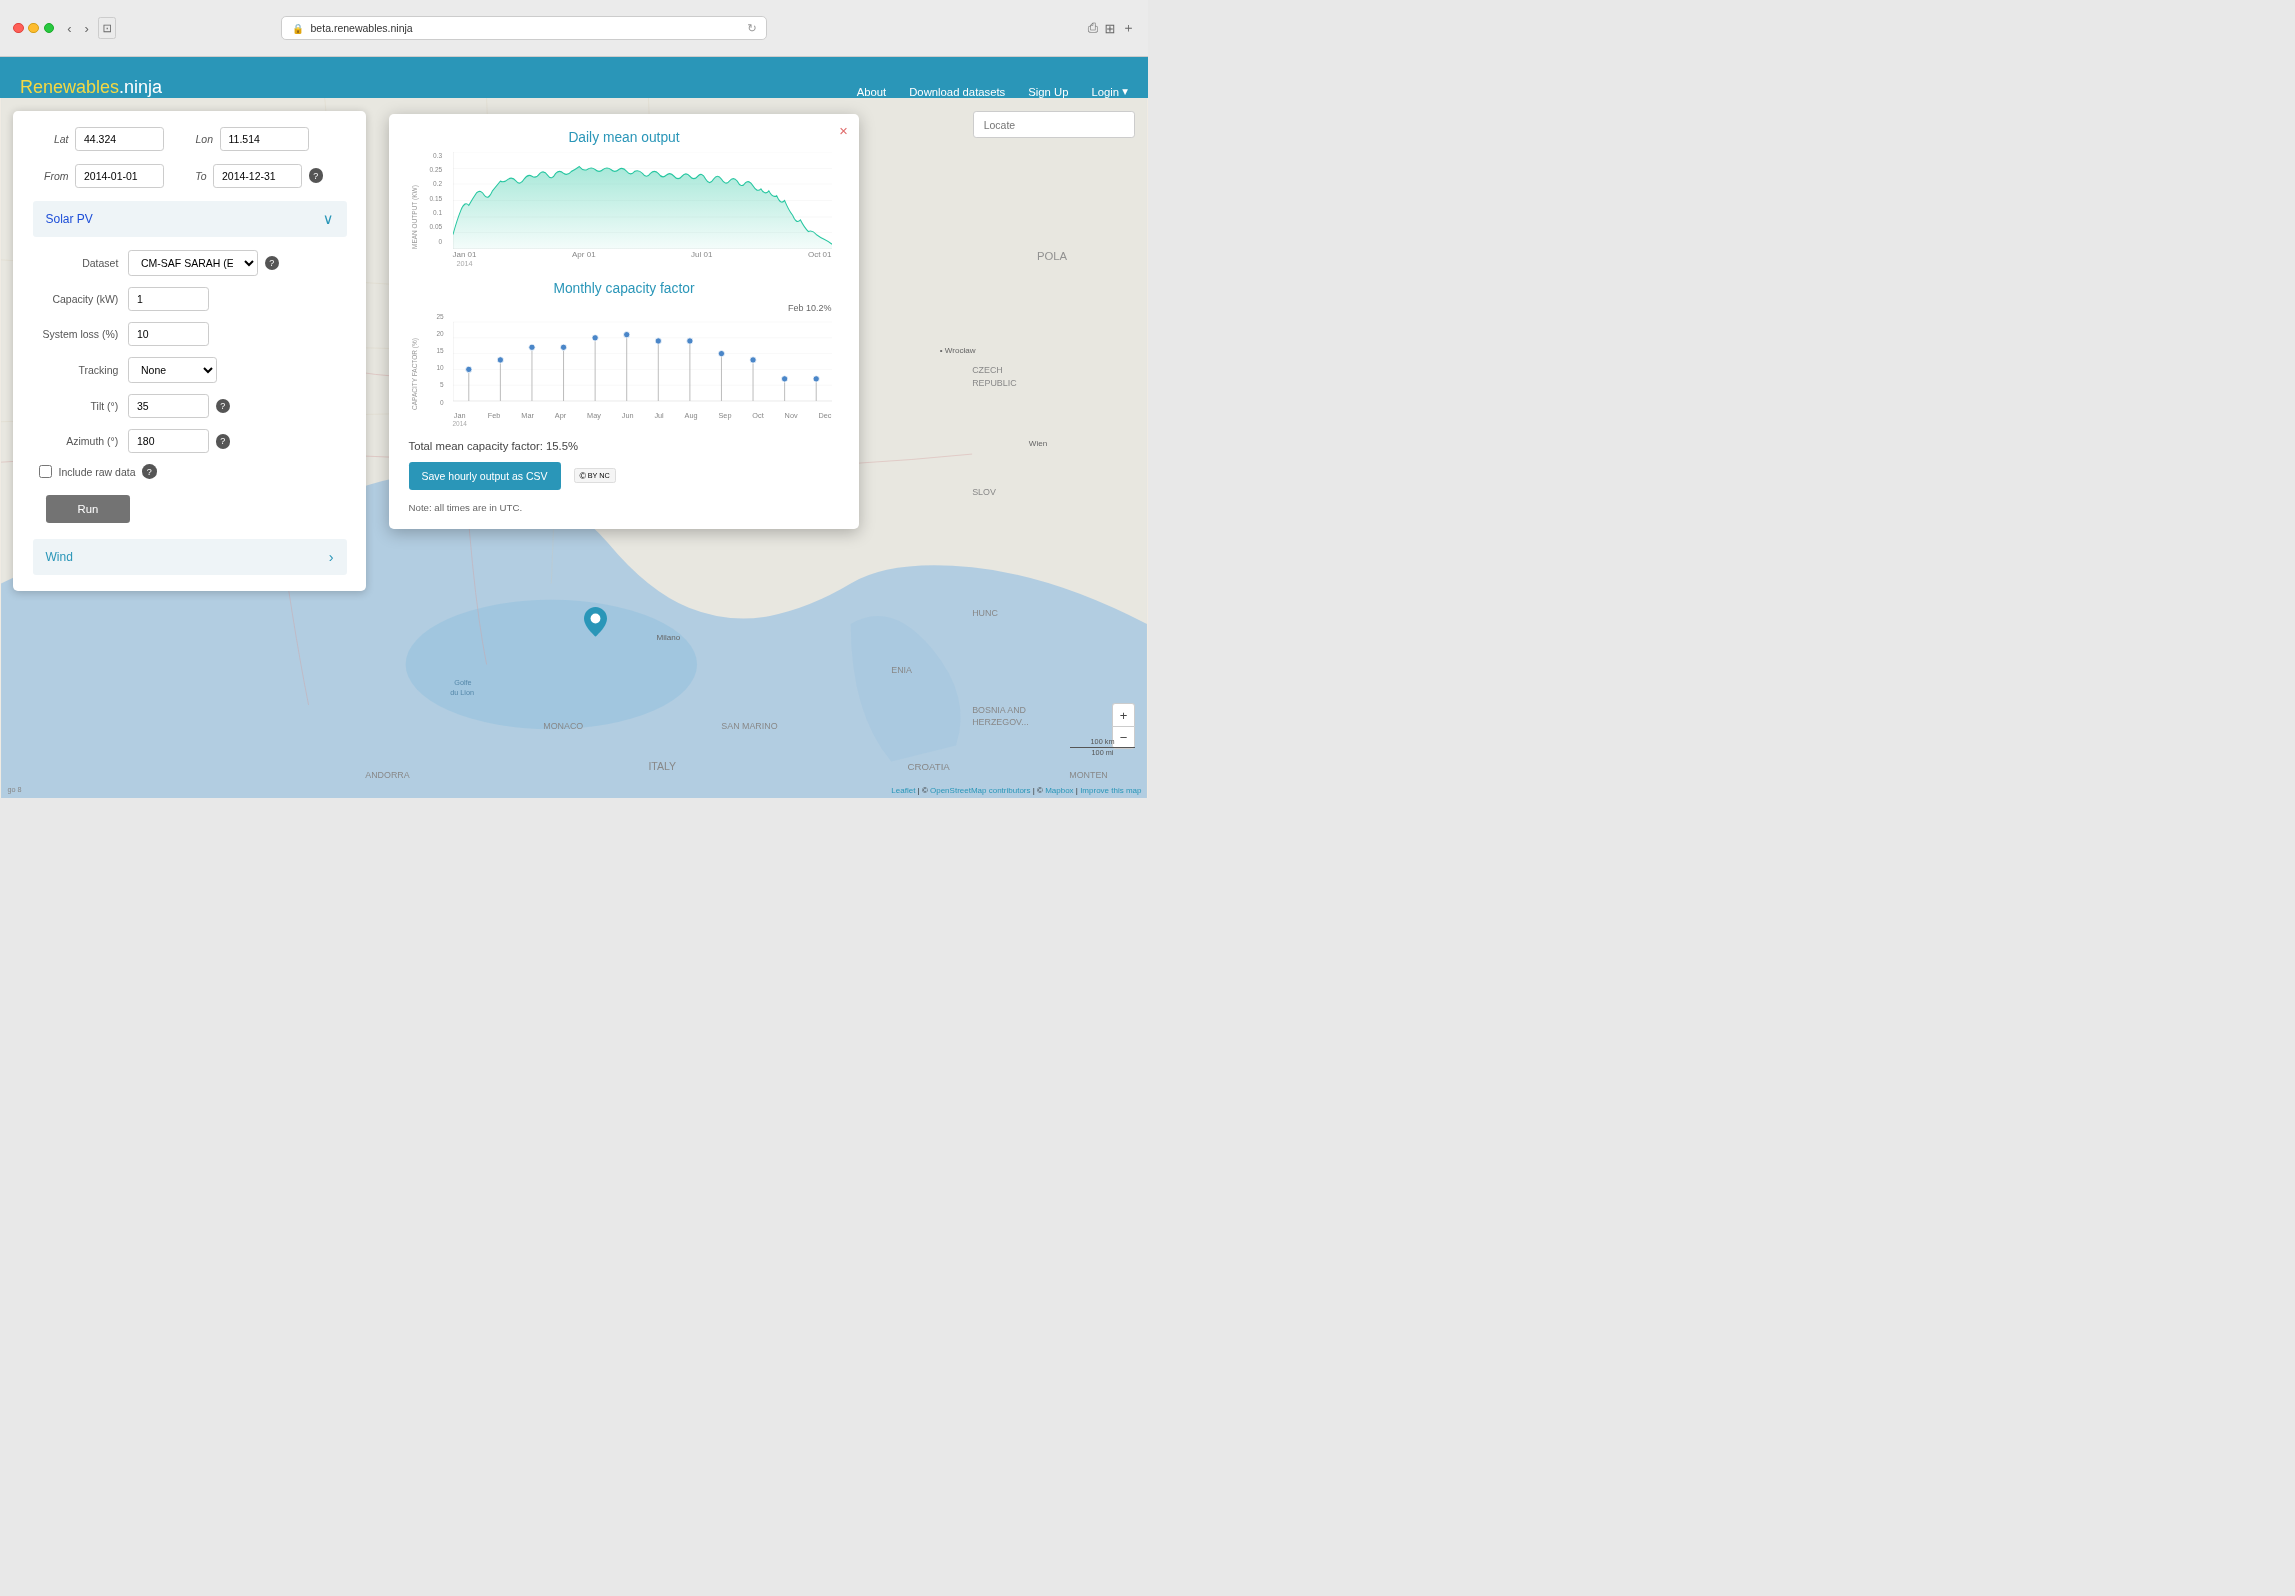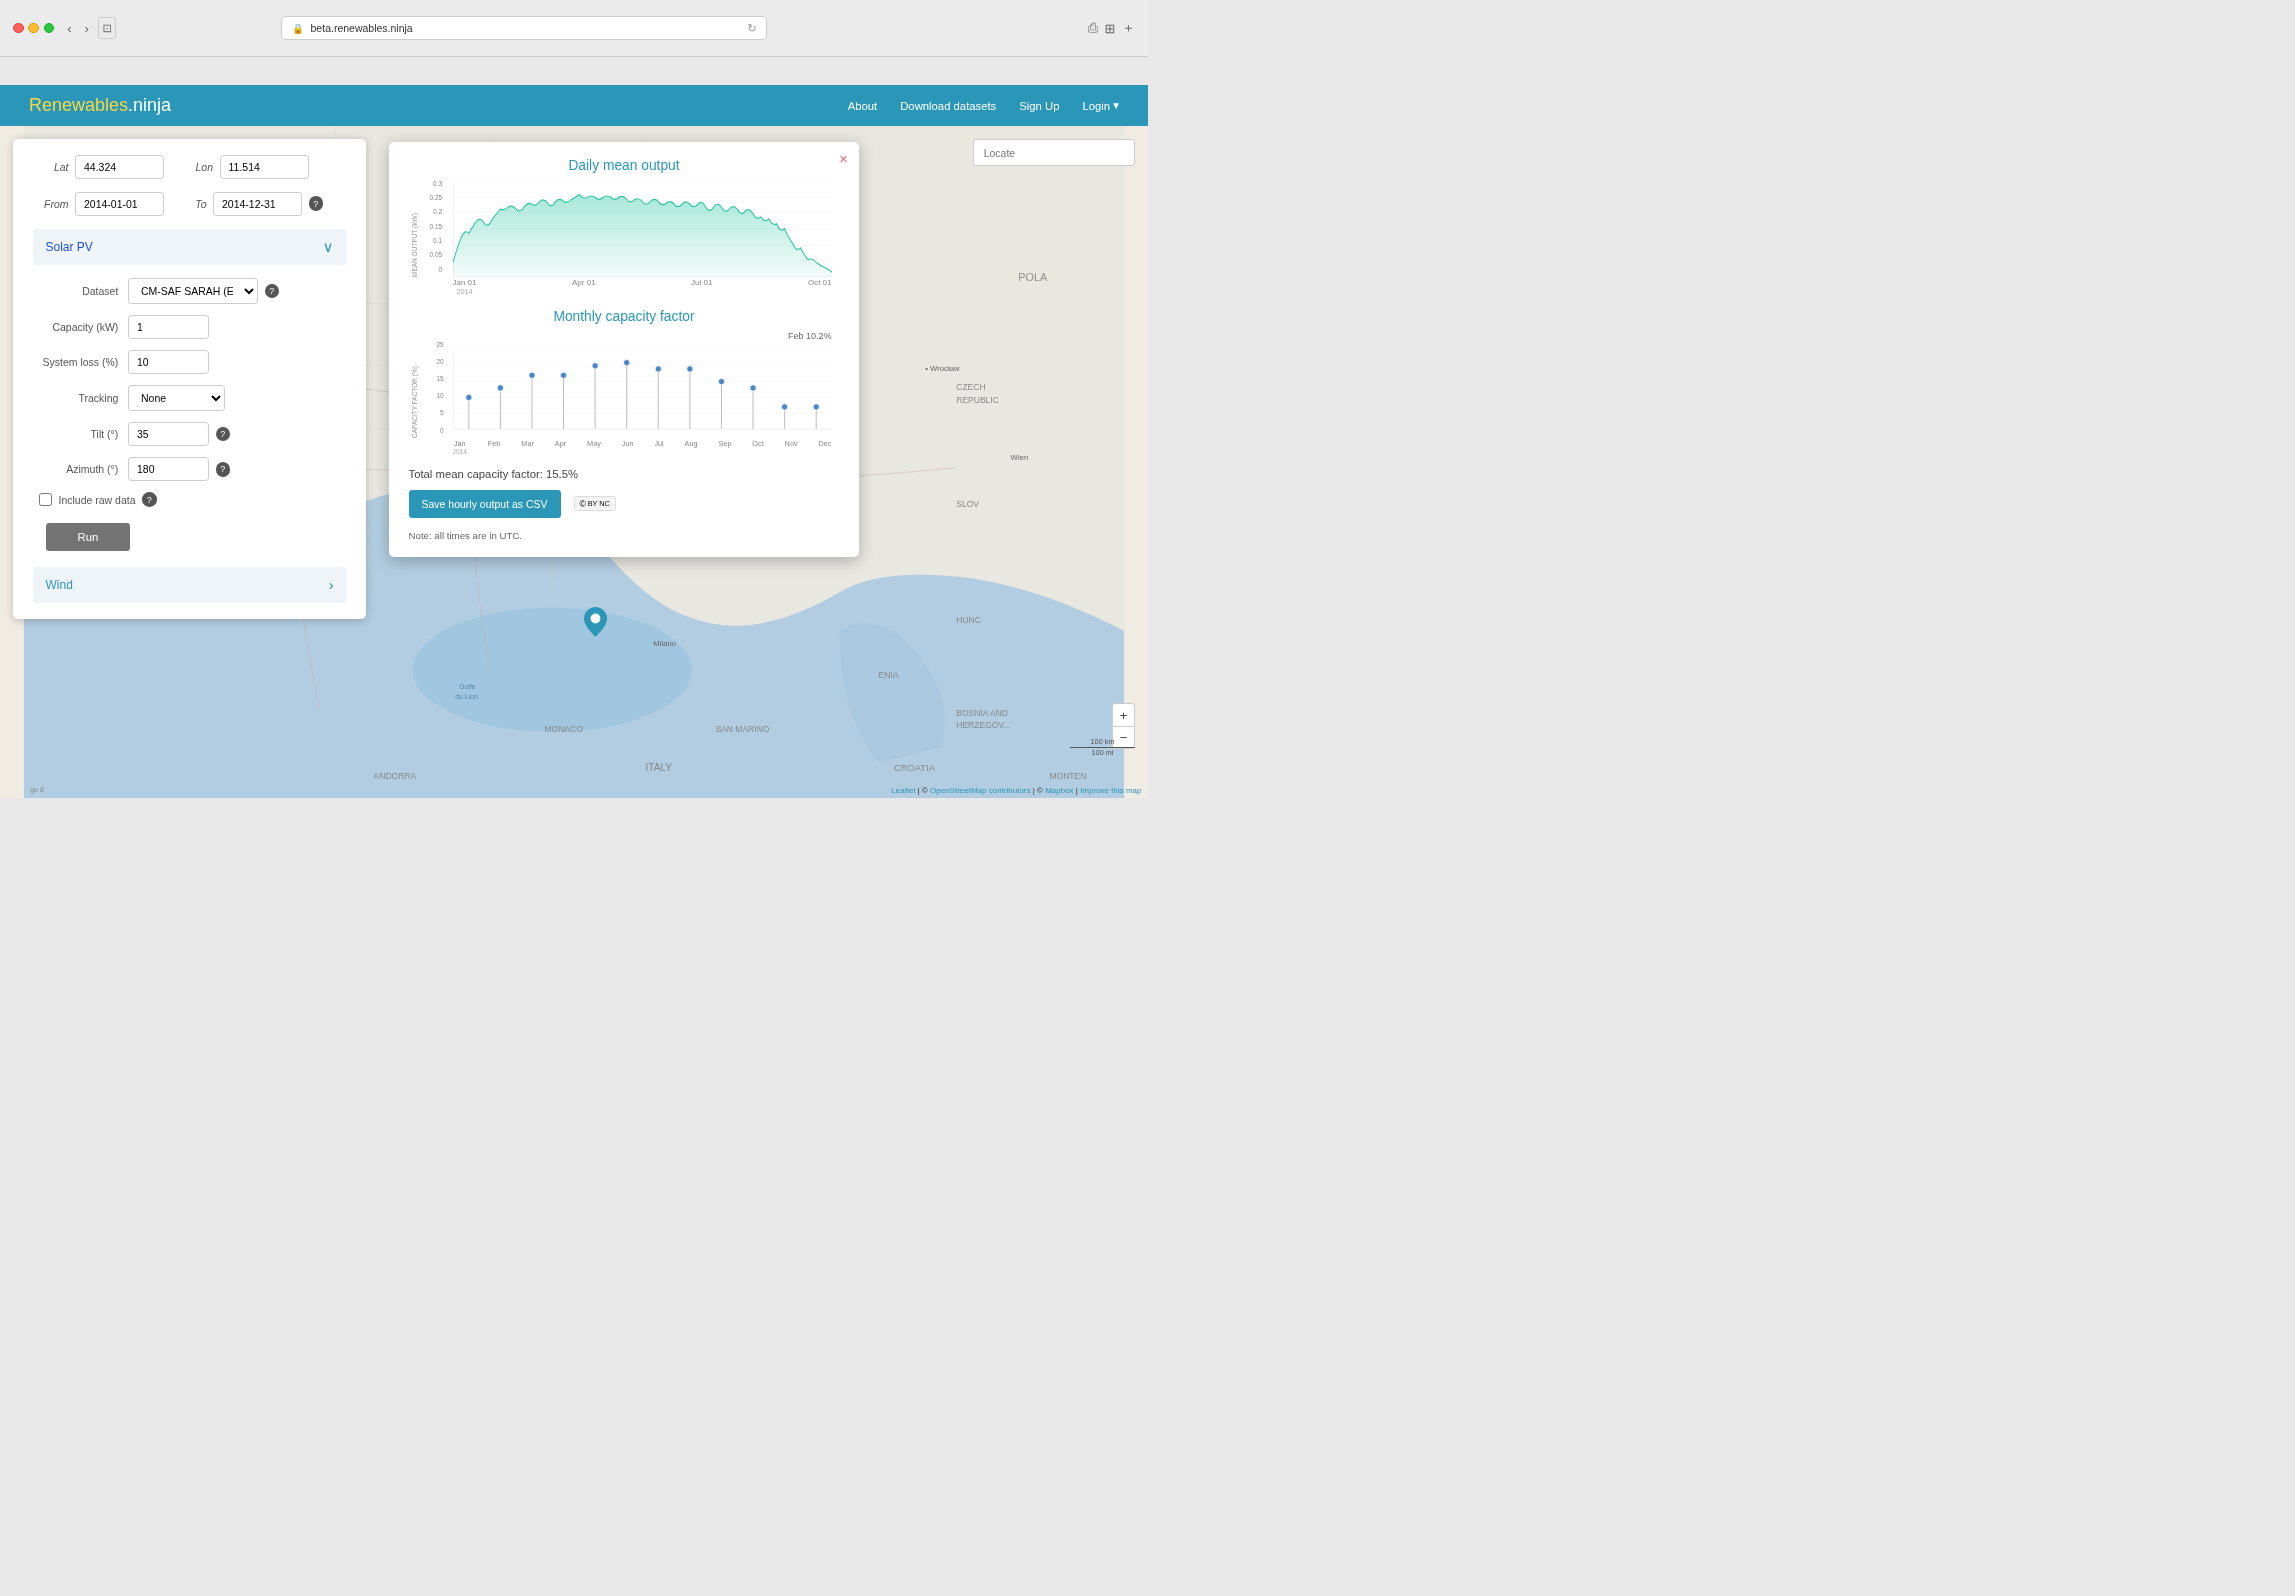--- a/index.html
+++ b/index.html
@@ -40,26 +40,25 @@
     .lock-icon { color: #888; font-size: 9.7px; }
     .toolbar-right { display: flex; gap: 6.5px; margin-left: auto; }
     .toolbar-btn { background: none; border: none; font-size: 13px; color: #666; cursor: pointer; }
 
     
     .app { display: flex; flex-direction: column; height: calc(798px - 57px); }
 
     
     .navbar {
       background: #2a96b8;
-      padding: 0 29px;
+      padding: 0 20px;
       height: 41px;
       display: flex;
-      align-items: center;
+      align-items: flex-end;
       justify-content: space-between;
-      margin-top: 28px;
     }
     .brand { font-size: 18px; font-weight: 300; }
     .brand-renewables { color: #f5d843; }
     .brand-ninja { color: white; }
     .nav-links { display: flex; gap: 23px; align-items: center; }
     .nav-link { color: white; text-decoration: none; font-size: 11.3px; cursor: pointer; }
     .nav-link-dropdown { display: flex; align-items: center; gap: 3.2px; }
 
     
     .content-area { display: flex; flex: 1; position: relative; overflow: hidden; }
@@ -454,21 +453,21 @@
           <input class="field-input" type="number" value="1" style="">
         </div>
 
         <div class="field-row">
           <span class="field-label">System loss (%)</span>
           <input class="field-input" type="number" value="10" style="">
         </div>
 
         <div class="field-row">
           <span class="field-label">Tracking</span>
-          <select class="field-select" style="width:97px;">
+          <select class="field-select" style="width:89px;">
             <option>None</option>
             <option>1-axis</option>
             <option>2-axis</option>
           </select>
         </div>
 
         <div class="field-row">
           <span class="field-label">Tilt (°)</span>
           <input class="field-input" type="number" value="35" style="">
           <div class="help-icon field-help">?</div>

